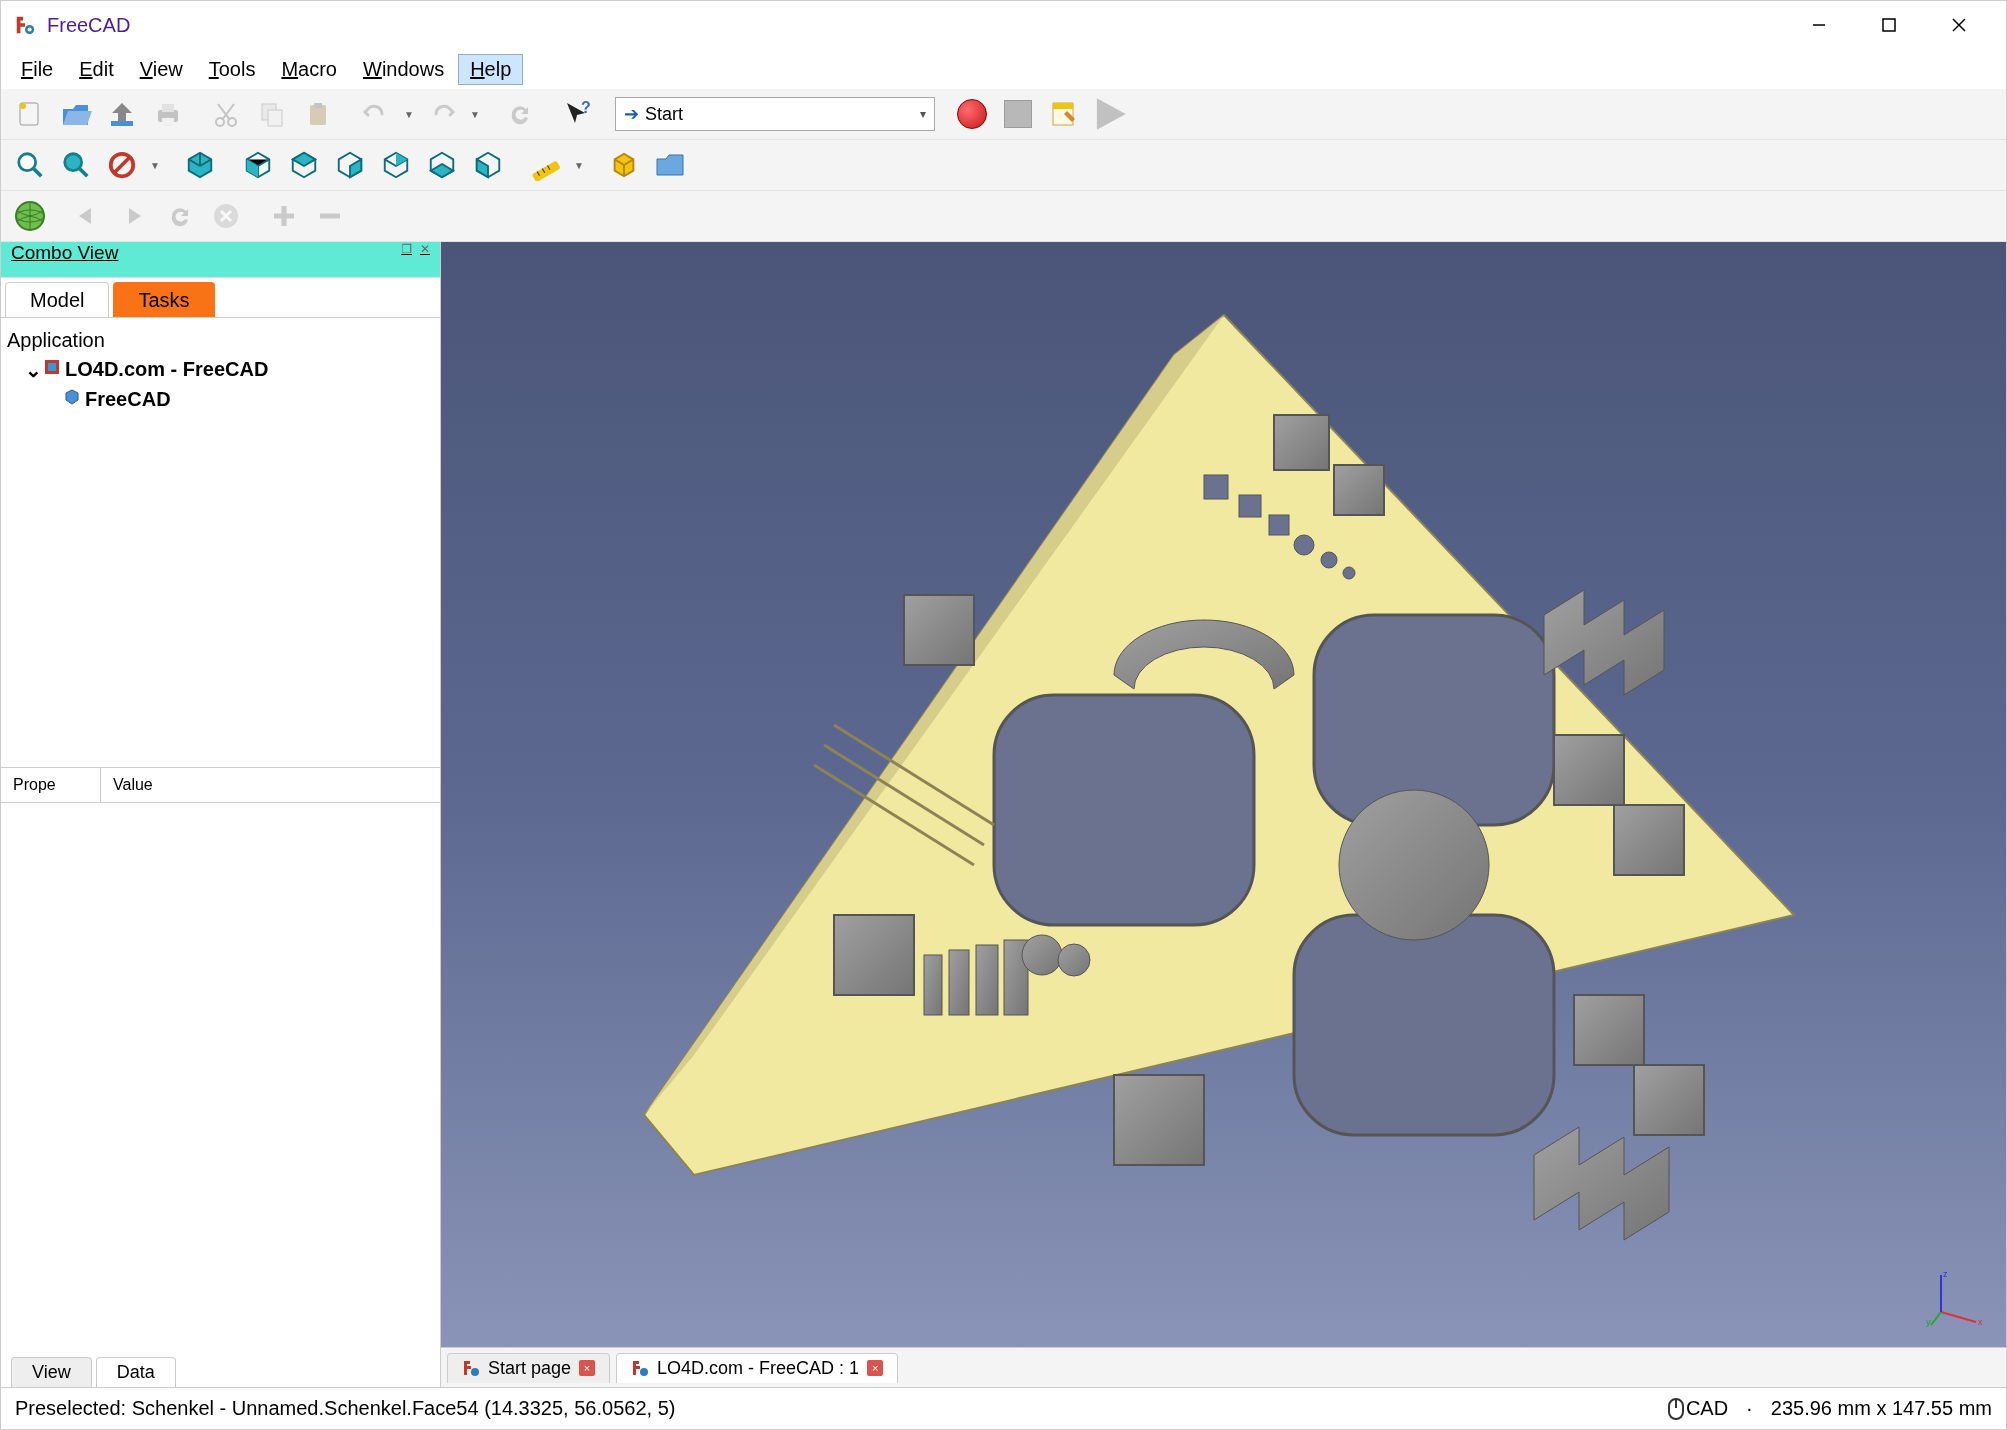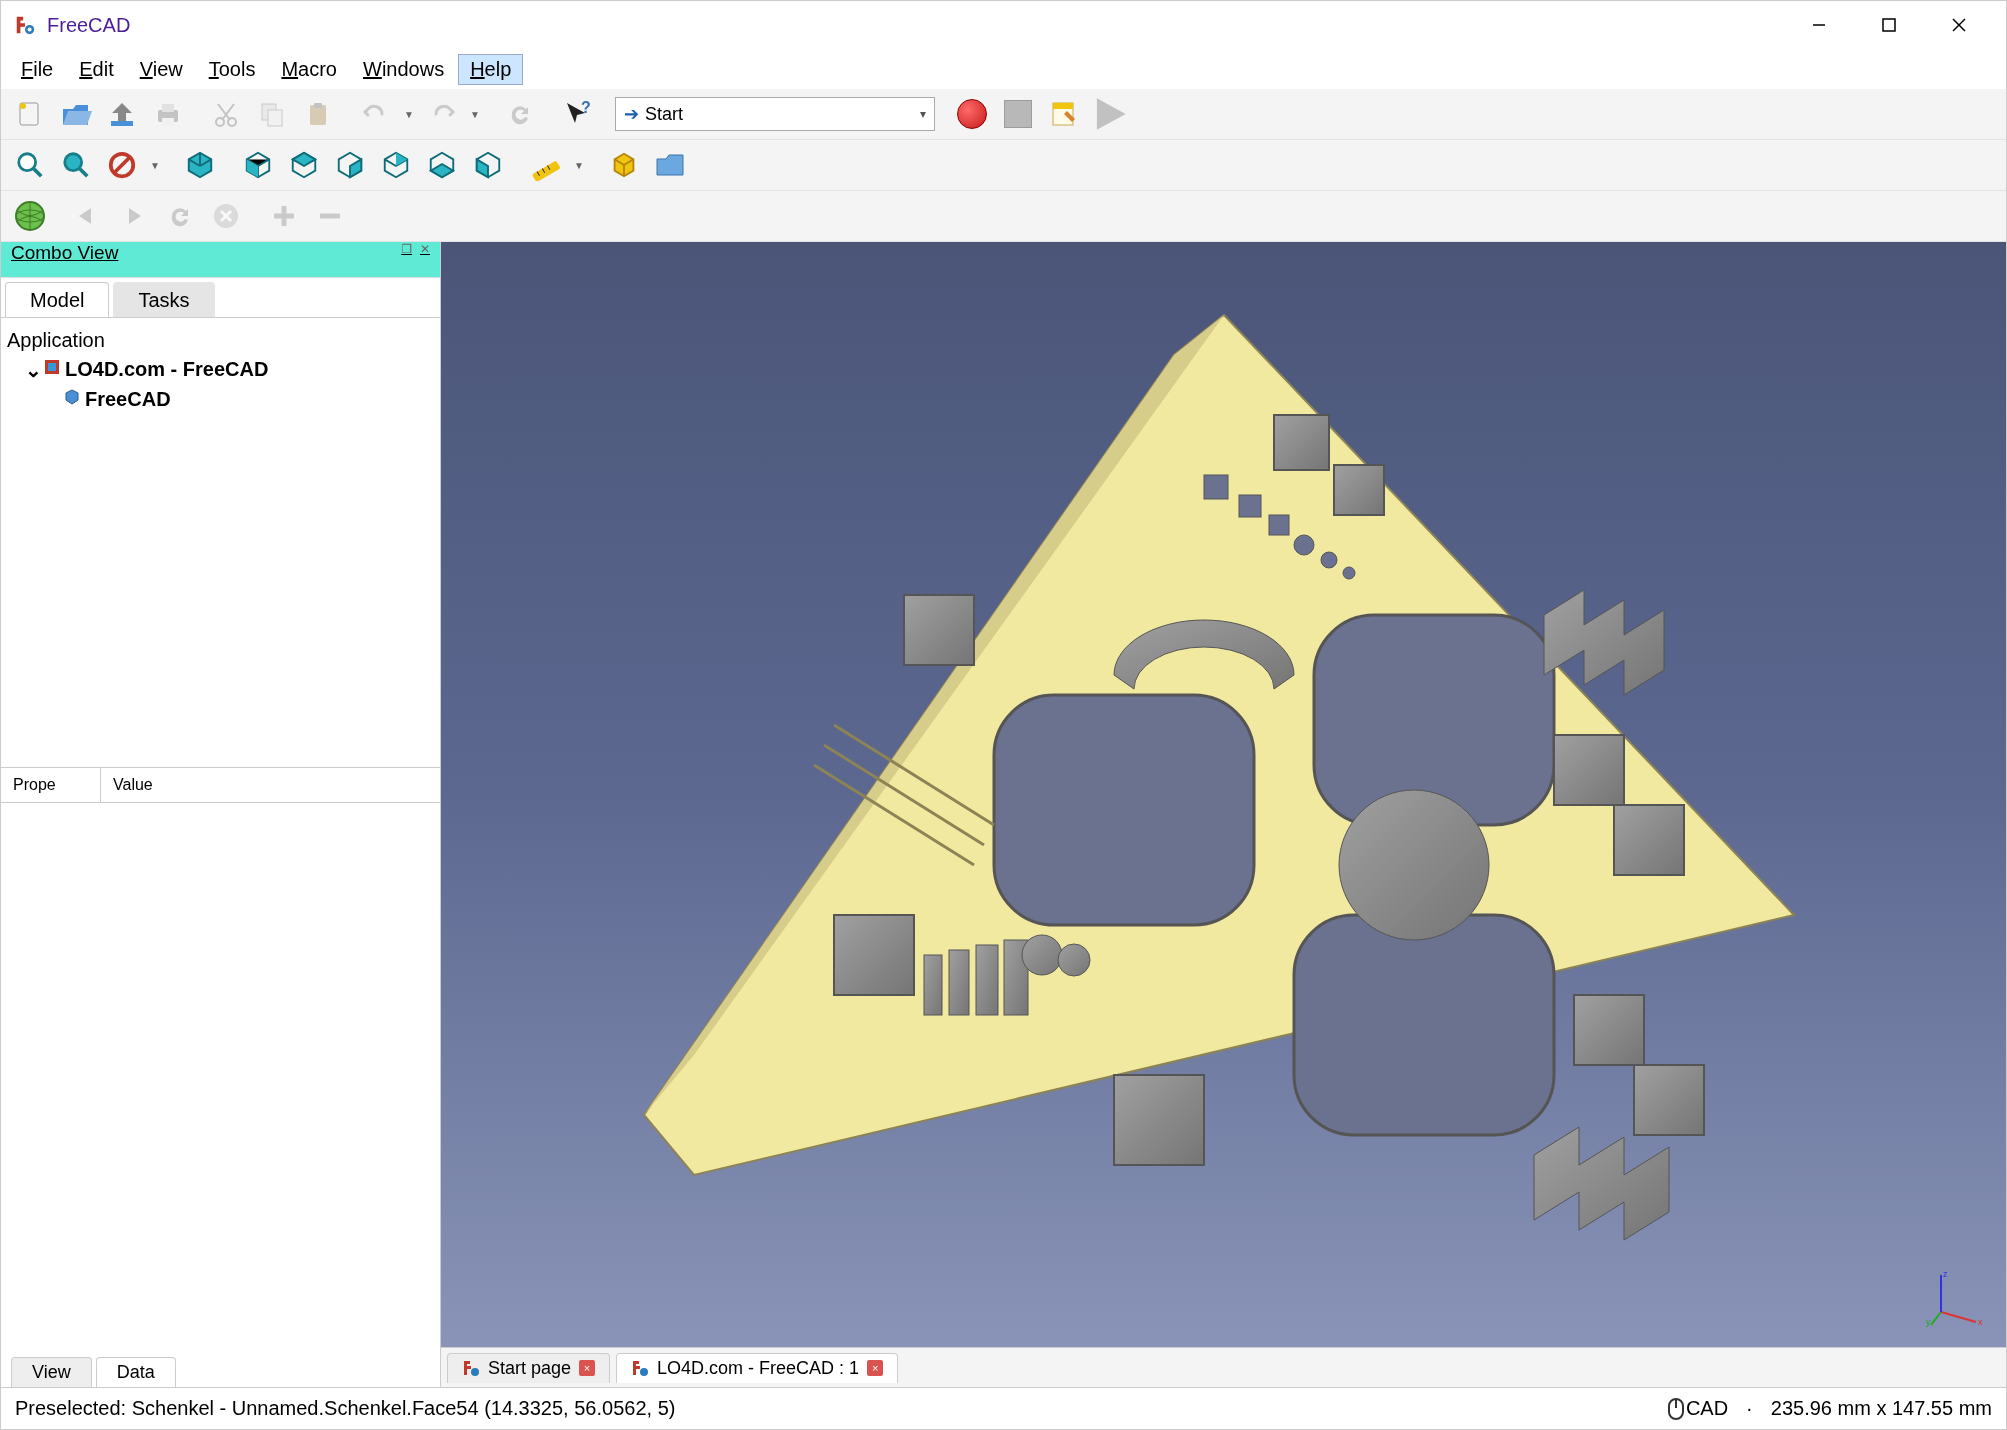--- a/index.html
+++ b/index.html
@@ -30,21 +30,21 @@
 
 .record-btn { width:30px; height:30px; border-radius:50%; background:radial-gradient(circle at 35% 35%, #ff6b6b, #c71818); border:1px solid #800; }
 .stop-btn { width:28px; height:28px; background:#888; border:1px solid #555; }
 
 
 .main { flex:1; display:flex; min-height:0; }
 .combo-view { width: 440px; display:flex; flex-direction:column; border-right:1px solid #ccc; background:#fff; }
 .panel-title { height:36px; display:flex; align-items:flex-start; padding:0 10px; background:#5eead4; border-bottom:1px solid #ddd; font-size:19px;text-decoration:underline; }
 .panel-title .ctrls { margin-left:auto; display:flex; gap:8px; font-size:12px; color:#666; }
 .tabs { display:flex; height:40px; background:#fff; border-bottom:1px solid #ccc; }
-.tabs .tab { padding:6px 24px; font-size:20px; border:1px solid transparent; border-bottom:none; margin-top:4px; margin-left:4px; background:#e5e5e5; border-radius:4px 4px 0 0;}
+.tabs .tab { padding:6px 24px; font-size:20px; border:1px solid transparent; border-bottom:none; margin-top:4px; margin-left:4px; background:#f97316; border-radius:4px 4px 0 0;}
 .tabs .tab.active { background:#fff; border-color:#ccc; position:relative; z-index:1; }
 .tree-panel { flex:1; display:flex; flex-direction:column; min-height:0; }
 .tree-header { padding:8px 12px; font-size:20px; border-bottom:1px solid #ccc; }
 .tree-body { flex:1; padding:8px 6px; font-size:20px; overflow:auto; }
 .tree-body .row { display:flex; align-items:flex-start; padding:3px 0; gap:4px; }
 .tree-body .indent1 { padding-left:18px; }
 .tree-body .indent2 { padding-left:56px; }
 .tree-body .bold { font-weight:bold; }
 .prop-panel { height:620px; border-top:1px solid #ccc; display:flex; flex-direction:column; }
 .prop-header { display:flex; font-size:16px; border-bottom:1px solid #ccc; }

